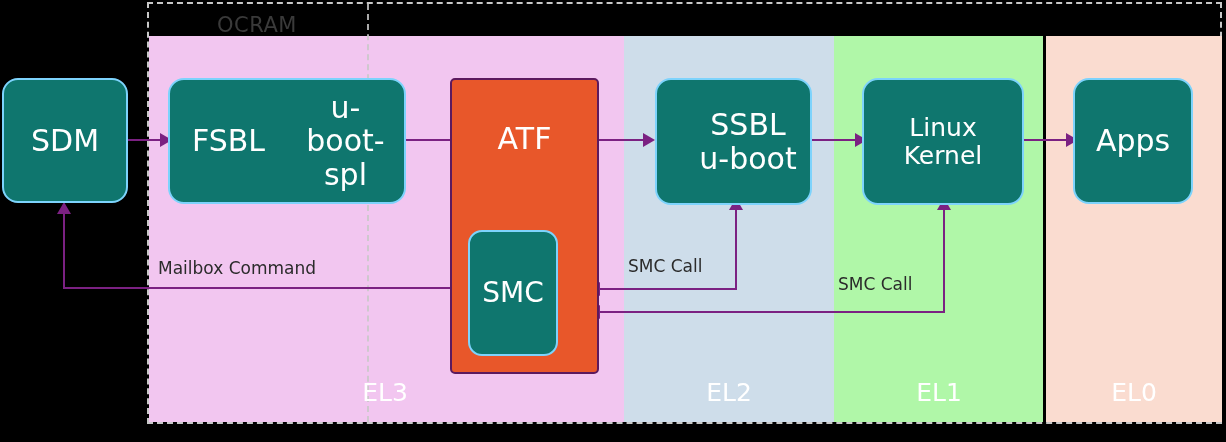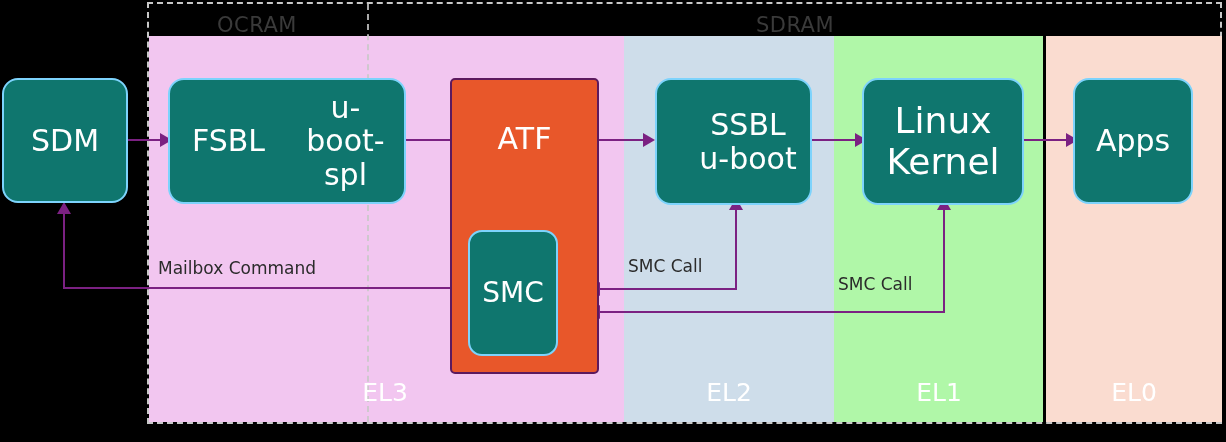--- a/index.html
+++ b/index.html
@@ -132,21 +132,20 @@
 
   <div class="band" style="left:149px; top:36px; width:475px; height:386px; background:#F2C6F0;"></div>
   <div class="band" style="left:624px; top:36px; width:210px; height:386px; background:#CEDDEA;"></div>
   <div class="band" style="left:834px; top:36px; width:209px; height:386px; background:#B0F7A8;"></div>
   <div class="band" style="left:1046px; top:36px; width:176px; height:386px; background:#FADCD0;"></div>
   <div class="band-divider" style="left:1043px; top:36px; width:3px; height:386px;"></div>
 
   <div class="mem-divider" style="left:367px; top:4px; height:418px;"></div>
 
   <div class="mem-label" style="left:177px; top:13px; width:160px;">OCRAM</div>
-  <div class="mem-label" style="left:715px; top:13px; width:160px;">SDRAM</div>
 
   <div class="band-label" style="left:325px; top:378px; width:120px;">EL3</div>
   <div class="band-label" style="left:669px; top:378px; width:120px;">EL2</div>
   <div class="band-label" style="left:879px; top:378px; width:120px;">EL1</div>
   <div class="band-label" style="left:1074px; top:378px; width:120px;">EL0</div>
 
   <div class="line hline" style="left:128px; top:139px; width:36px;"></div>
   <div class="arrow arrow-right" style="left:160px; top:133px;"></div>
 
   <div class="line hline" style="left:406px; top:139px; width:52px;"></div>
@@ -194,21 +193,21 @@
 
   <div class="box purple" style="left:468px; top:230px; width:90px; height:126px; font-size:28px; border-radius:14px;">
     <span class="box-text">SMC</span>
   </div>
 
   <div class="box purple" style="left:655px; top:78px; width:157px; height:127px; font-size:30px; flex-direction:column;padding-left:29px;">
     <span class="box-text">SSBL</span>
     <span class="box-text">u-boot</span>
   </div>
 
-  <div class="box purple" style="left:862px; top:78px; width:162px; height:127px; font-size:36px; flex-direction:column;">
+  <div class="box purple" style="left:862px; top:78px; width:162px; height:127px; font-size:25px; flex-direction:column;">
     <span class="box-text">Linux</span>
     <span class="box-text">Kernel</span>
   </div>
 
   <div class="box purple" style="left:1073px; top:78px; width:120px; height:126px; font-size:30px;">
     <span class="box-text">Apps</span>
   </div>
 
 </div>
 

